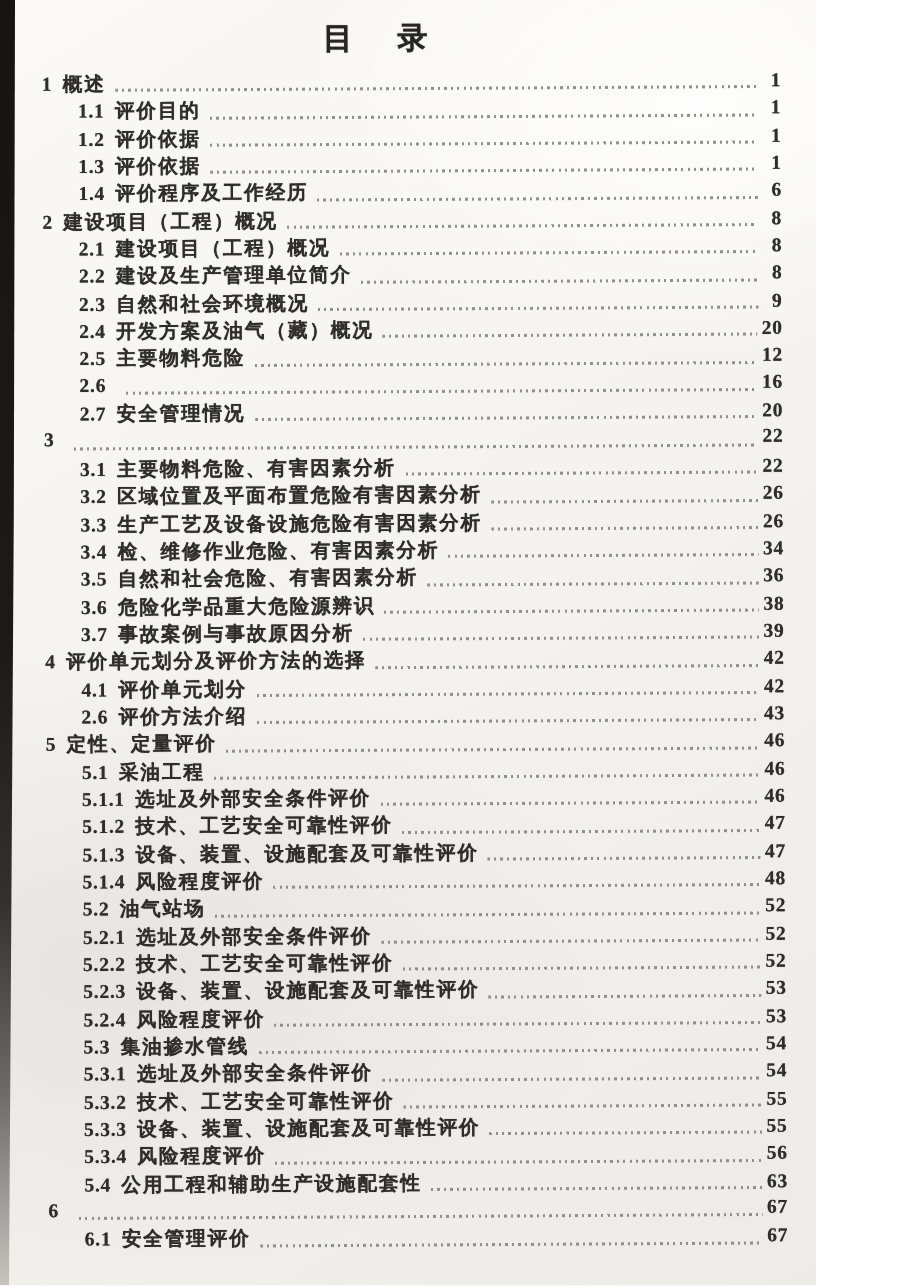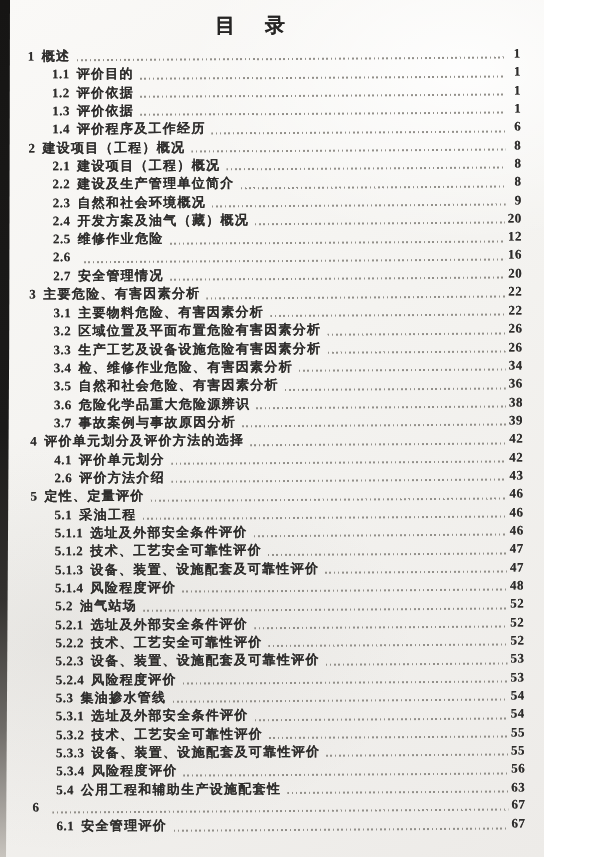--- a/index.html
+++ b/index.html
@@ -144,41 +144,40 @@
 
   <div class="row level-2">
     <span class="num">2.4</span>
     <span class="label">开发方案及油气（藏）概况</span>
     <span class="leader"></span>
     <span class="pagenum">20</span>
   </div>
 
   <div class="row level-2">
     <span class="num">2.5</span>
-    <span class="label">维修作业危险</span>
+    <span class="label">主要物料危险</span>
     <span class="leader"></span>
     <span class="pagenum">12</span>
   </div>
 
   <div class="row level-2">
     <span class="num">2.6</span>
     <span class="leader"></span>
     <span class="pagenum">16</span>
   </div>
 
   <div class="row level-2">
     <span class="num">2.7</span>
     <span class="label">安全管理情况</span>
     <span class="leader"></span>
     <span class="pagenum">20</span>
   </div>
 
   <div class="row level-1">
     <span class="num">3</span>
-    <span class="label">主要危险、有害因素分析</span>
     <span class="leader"></span>
     <span class="pagenum">22</span>
   </div>
 
   <div class="row level-2">
     <span class="num">3.1</span>
     <span class="label">主要物料危险、有害因素分析</span>
     <span class="leader"></span>
     <span class="pagenum">22</span>
   </div>

